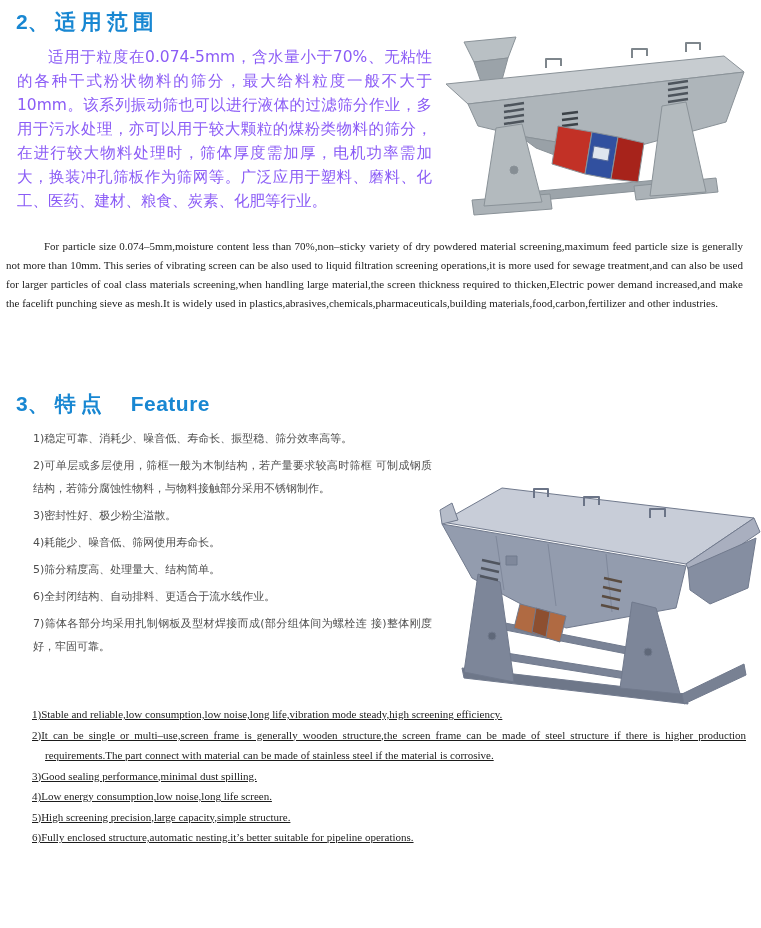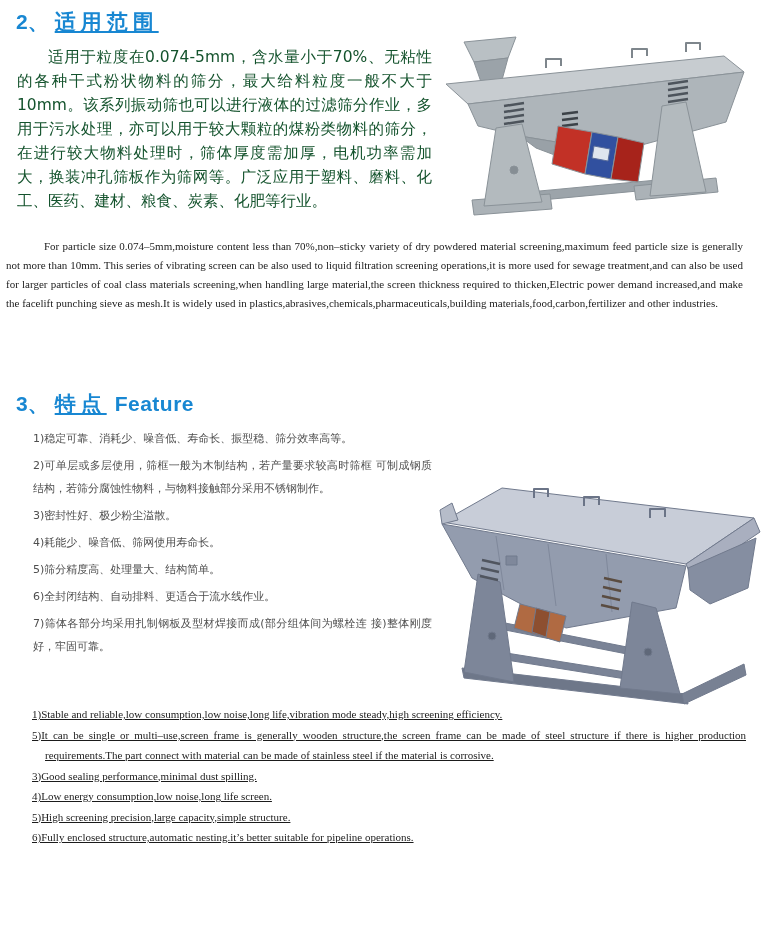--- a/index.html
+++ b/index.html
@@ -3,26 +3,26 @@
 <meta charset="utf-8">
 <style>
   html,body{margin:0;padding:0;background:#ffffff;}
   #app{position:relative;width:761px;height:928px;background:#ffffff;overflow:hidden;
        font-family:"DejaVu Sans","Liberation Sans",sans-serif;}
 
   .heading{position:absolute;display:flex;align-items:baseline;color:#1887d2;
            font-family:"Liberation Sans","DejaVu Sans",sans-serif;
            font-weight:bold;font-size:21px;white-space:nowrap;}
   .heading .idx{margin-right:6px;}
-  .heading .zh{letter-spacing:5px;margin-right:8px;text-decoration:underline;}
+  .heading .zh{letter-spacing:5px;margin-right:24px;}
   .heading .en{letter-spacing:0.5px;}
   #h-application{left:16px;top:8px;}
   #h-feature{left:16px;top:390px;}
 
-  .zh-text{color:#14532d;font-size:15.5px;line-height:24px;text-align:justify;}
+  .zh-text{color:#8b5cf6;font-size:15.5px;line-height:24px;text-align:justify;}
   #zh-para{position:absolute;left:17px;top:45px;width:415px;text-indent:2em;}
 
   #zh-list{position:absolute;left:33px;top:427px;width:399px;}
   #zh-list .li{text-align:justify;line-height:23px;margin-bottom:4px;color:#4e4e4e;font-size:11px;}
 
   .en-text{color:#1b1b1b;font-family:"Liberation Serif","DejaVu Serif",serif;
            font-size:11px;text-align:justify;}
   #en-para{position:absolute;left:6px;top:237px;width:737px;line-height:19px;text-indent:38px;}
 
   #en-list{position:absolute;left:32px;top:704px;width:714px;}
@@ -151,20 +151,20 @@
         <g>
           <polygon points="84,148 130,160 124,186 78,172" fill="#b06a42"></polygon>
           <polygon points="100,152 114,156 110,181 96,176" fill="#8d4f30"></polygon>
         </g>
       </g>
     </svg>
   </figure>
 
   <div class="en-text" id="en-list">
       <div class="li">1)Stable and reliable,low consumption,low noise,long life,vibration mode steady,high screening efficiency.</div>
-      <div class="li">5)It can be single or multi–use,screen frame is generally wooden structure,the screen frame can be made of steel structure if there is higher production requirements.The part connect with material can be made of stainless steel if the material is corrosive.</div>
+      <div class="li">2)It can be single or multi–use,screen frame is generally wooden structure,the screen frame can be made of steel structure if there is higher production requirements.The part connect with material can be made of stainless steel if the material is corrosive.</div>
       <div class="li">3)Good sealing performance,minimal dust spilling.</div>
       <div class="li">4)Low energy consumption,low noise,long life screen.</div>
       <div class="li">5)High screening precision,large capacity,simple structure.</div>
       <div class="li">6)Fully enclosed structure,automatic nesting.it’s better suitable for pipeline operations.</div>
     </div>
 
 </div>
 
 </body></html>

